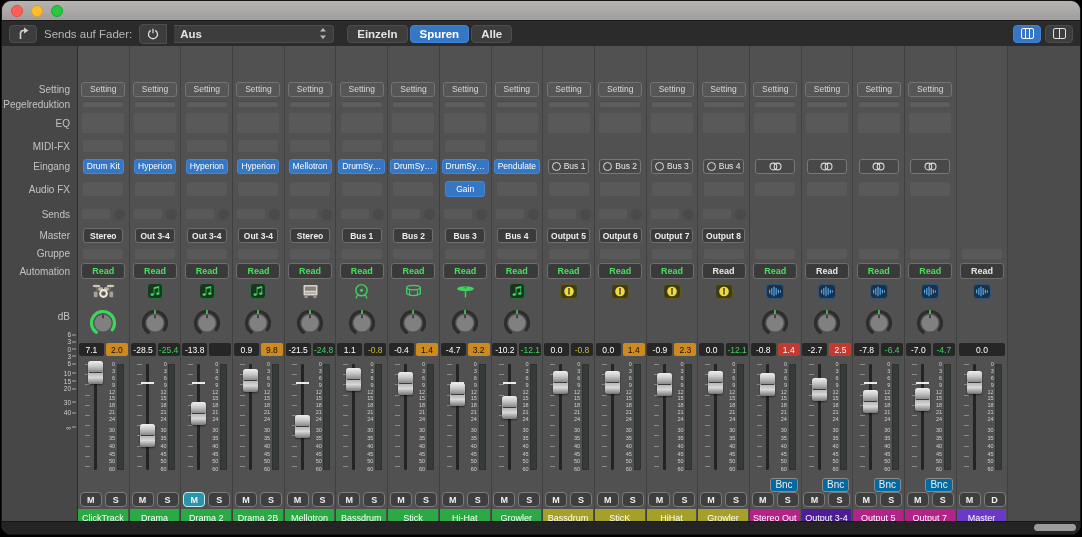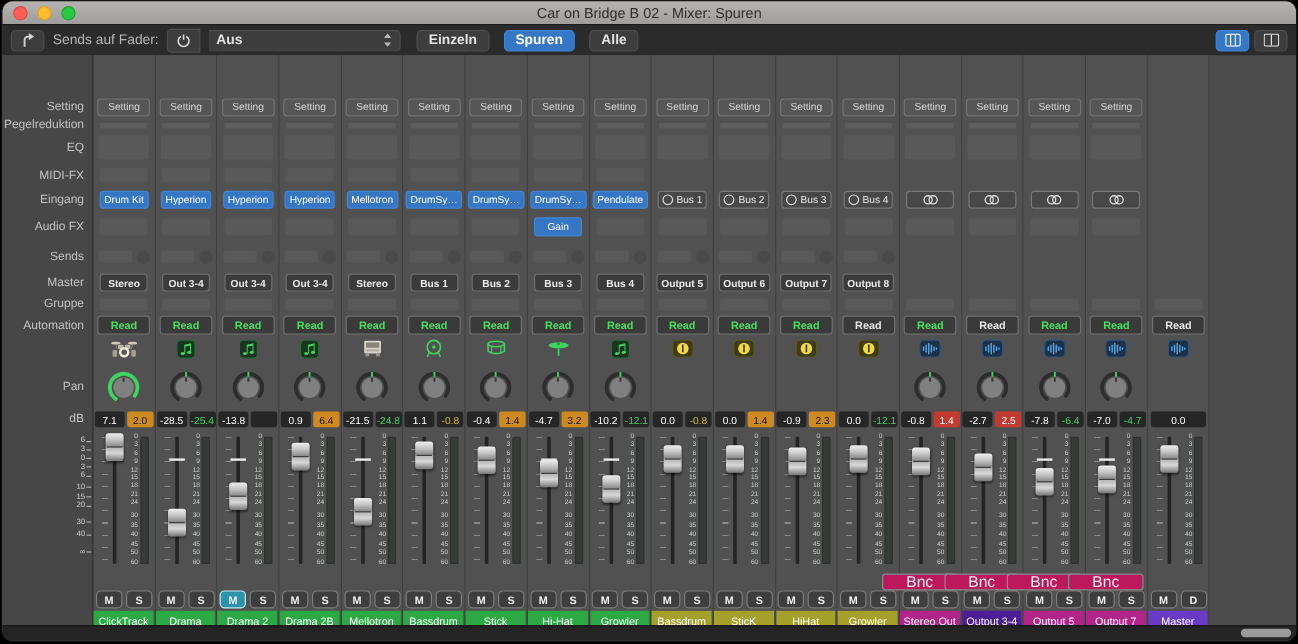--- a/index.html
+++ b/index.html
@@ -21,21 +21,21 @@
     justify-content:center;color:#e4e4e4;font-size:11.5px;font-weight:700;padding:0 9px;box-sizing:border-box;}
   .iconbtn{width:28px;padding:0;}
   .menu{display:flex;align-items:center;gap:4px;color:#e4e4e4;font-size:11.5px;font-weight:700;padding:0 2px;}
   .chev{width:8px;height:6px;}
   .sendslbl{color:#b6b6b6;font-size:11.5px;}
   .powerbtn{width:26px;height:18px;background:#3d3d3d;border:1px solid #4d4d4d;border-radius:4px 0 0 4px;
     display:flex;align-items:center;justify-content:center;}
   .ausdd{width:160px;height:18px;background:#3d3d3d;border:1px solid #4d4d4d;border-left:none;border-radius:0 4px 4px 0;
     display:flex;align-items:center;color:#e4e4e4;font-size:11.5px;font-weight:700;padding:0 6px;box-sizing:border-box;}
   .ausdd .stp{margin-left:auto;}
-  .grp{display:flex;gap:12px;align-items:center;}
+  .grp{display:flex;gap:2px;align-items:center;}
   .blue{background:#3577c4 !important;border-color:#3f85d6 !important;color:#fff !important;}
   .viewicons{display:flex;gap:4px;margin-left:auto;}
   
   .mixer{position:absolute;top:45px;left:0;right:0;bottom:12px;background:#4c4c4c;display:flex;}
   .labelcol{width:75px;background:#474747;border-right:1px solid #2c2c2c;flex:none;position:relative;}
   .labrow{display:flex;align-items:center;justify-content:flex-end;padding-right:7px;color:#c3c3c3;font-size:10px;}
   .strips{display:flex;}
   .strip{width:51.7px;flex:none;background:#515151;border-right:1px solid #404040;box-sizing:border-box;position:relative;}
   .row{display:flex;align-items:center;justify-content:center;position:relative;}
   .r-sp{height:34px}.r-set{height:18px}.r-peg{height:12px}.r-eq{height:26px}.r-mfx{height:20px}
@@ -80,22 +80,22 @@
   .track{position:absolute;left:16px;top:4px;bottom:8px;width:3px;background:#242424;border-radius:1px;}
   .zeromark{position:absolute;left:11px;width:13px;height:2px;background:#ececec;}
   .fcap{position:absolute;left:10px;width:15px;height:23px;border-radius:2.5px;
     background:linear-gradient(#efefef,#c9c9c9 22%,#8e8e8e 46%,#b9b9b9 54%,#d8d8d8 72%,#767676);
     box-shadow:0 1px 2px rgba(0,0,0,.5);}
   .fcap::after{content:"";position:absolute;left:1px;right:1px;top:11px;height:1px;background:#3c3c3c;}
   .mscale{position:absolute;left:26px;top:2px;bottom:2px;width:11px;}
   .mscale span{position:absolute;right:0;font-size:5.5px;color:#d0d0d0;transform:translateY(-50%);letter-spacing:0;}
   .meter{position:absolute;right:5px;top:4px;bottom:8px;width:7px;background:#363b37;border-radius:1px;
     box-shadow:inset 0 0 0 1px #2e322f;}
-  .bncbtn{height:12px;padding:0 19px;background:#be185d;border:1px solid #8a8a8a;border-radius:3px;color:#ececec;
-    font-size:13px;display:flex;align-items:center;}
+  .bncbtn{height:12px;padding:0 4px;background:#0369a1;border:1px solid #8a8a8a;border-radius:3px;color:#ececec;
+    font-size:10px;display:flex;align-items:center;}
   .msbtn{width:20px;height:13px;background:#3e3e3e;border:1px solid #7c7c7c;border-radius:4px;color:#f0f0f0;
     font-size:9px;font-weight:700;display:flex;align-items:center;justify-content:center;}
   .msbtn.active{background:#2d93a8;border-color:#bfeef5;}
   .namebar{width:100%;height:100%;display:flex;align-items:center;justify-content:center;color:#fff;
     font-size:9px;font-weight:400;white-space:nowrap;overflow:hidden;}
   .fscale{position:absolute;right:2px;width:20px;}
   .fscale span{position:absolute;right:4px;font-size:6.5px;color:#cfcfcf;transform:translateY(-50%);}
   .fscale span::after{content:"";position:absolute;left:100%;top:50%;width:4px;height:1px;background:#a9a9a9;margin-left:1px;}
   .bottomframe{position:absolute;left:0;right:0;bottom:0;height:12px;background:#242424;border-top:1px solid #161616;}
   .hscroll{position:absolute;right:4px;bottom:3px;width:42px;height:7px;border-radius:4px;background:#9a9a9a;}
@@ -105,21 +105,20 @@
 <body>
 
 <div class="window">
 
   <div class="titlebar">
     <div class="traffic">
       <span class="tl red"></span>
       <span class="tl yel"></span>
       <span class="tl grn"></span>
     </div>
-    <div class="wtitle">Car on Bridge B 02 - Mixer: Spuren</div>
   </div>
 
   <div class="toolbar">
     <div class="tbtn iconbtn">
       <svg class="ic" width="13" height="13" viewBox="0 0 13 13">
           <path d="M3.5 12 V6.5 Q3.5 3.5 6.5 3.5 H8" fill="none" stroke="#d2d2d2" stroke-width="1.6"></path>
           <path d="M7 0.5 L11.5 3.5 L7 6.5 Z" fill="#d2d2d2"></path>
         </svg>
     </div>
     <span class="sendslbl">Sends auf Fader:</span>
@@ -165,21 +164,20 @@
  <div class="labrow r-peg">Pegelreduktion</div>
  <div class="labrow r-eq">EQ</div>
  <div class="labrow r-mfx">MIDI-FX</div>
  <div class="labrow r-in">Eingang</div>
  <div class="labrow r-afx">Audio FX</div>
  <div class="labrow r-snd">Sends</div>
  <div class="labrow r-out">Master</div>
  <div class="labrow r-grp">Gruppe</div>
  <div class="labrow r-auto">Automation</div>
  <div class="labrow r-ico"></div>
- <div class="labrow r-pan">Pan</div>
  <div class="labrow r-db">dB</div>
  <div class="labrow r-fad" style="position:relative">
    <div class="fscale" style="top:4px;bottom:10px;">
             <span style="top: 3%;">6</span>
             <span style="top: 10%;">3</span>
             <span style="top: 17%;">0</span>
             <span style="top: 24%;">3</span>
             <span style="top: 31%;">6</span>
             <span style="top: 40%;">10</span>
             <span style="top: 48%;">15</span>
@@ -520,21 +518,21 @@
               <svg class="pan-knob" width="30" height="31" viewBox="0 0 30 31">
     <circle cx="15" cy="16" r="11.5" fill="none" stroke="#2d2d2d" stroke-width="3.2" stroke-dasharray="54.2 18.1" transform="rotate(125 15 16)" stroke-linecap="round"></circle>
     <circle cx="15" cy="16" r="8.6" fill="#808080"></circle>
     <line x1="15" y1="7.8" x2="15" y2="11.2" stroke="#343434" stroke-width="1.6"></line>
     <line x1="15" y1="3" x2="15" y2="7" stroke="#3fd45f" stroke-width="1.6"></line>
               </svg>
             </span>
           </div>
    <div class="row r-db" style="gap:2px">
      <div class="dbbox dbval">0.9</div>
-           <div class="dbbox pkval pk-orange">6.4</div>
+           <div class="dbbox pkval pk-orange">9.8</div>
    </div>
    <div class="row r-fad">
      <div class="ticks"></div>
      <div class="track"></div>
      <div class="zeromark" style="top:calc(4px + 18.02px)"></div>
      <div class="fcap" style="top:calc(4px + 15.8px - 11px)"></div>
      <div class="mscale">
               <span style="top:2%">0</span>
               <span style="top:8%">3</span>
               <span style="top:14%">6</span>

